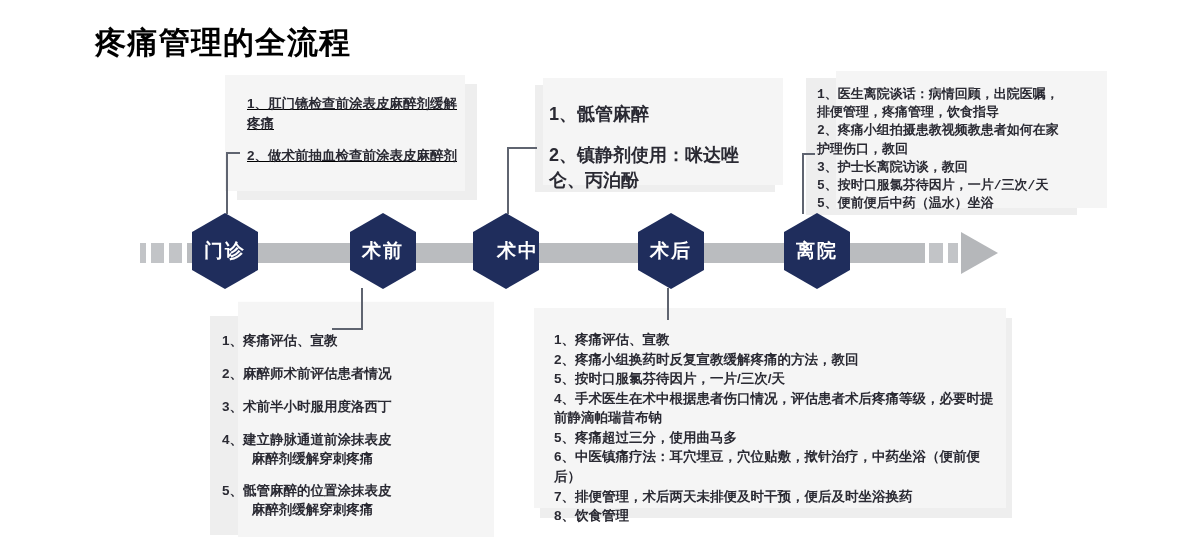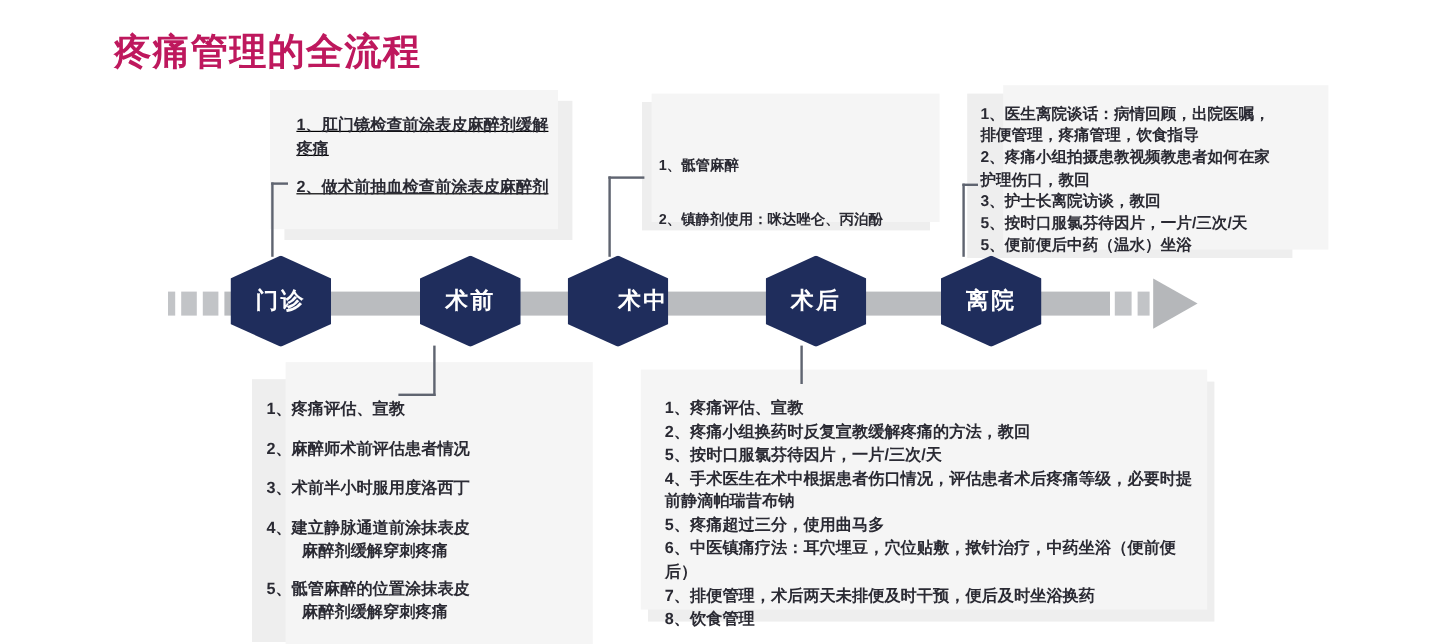--- a/index.html
+++ b/index.html
@@ -2,33 +2,33 @@
 <html><head>
 <meta charset="utf-8">
 <style>
   html,body{margin:0;padding:0;background:#ffffff;}
   .stage{
     position:relative;width:1200px;height:537px;background:#ffffff;overflow:hidden;
     font-family:"Liberation Sans","DejaVu Sans",sans-serif;
   }
   .title{
     position:absolute;left:95px;top:22px;font-size:31px;font-weight:800;
-    color:#be185d;letter-spacing:1px;
+    color:#000000;letter-spacing:1px;
   }
   
   .tl-bar{position:absolute;top:243px;height:20px;background:#babcbf;}
   .tl-dash{position:absolute;top:243px;height:20px;background:#c2c4c7;}
   .tl-arrow{
     position:absolute;left:961px;top:232px;width:0;height:0;
     border-top:21px solid transparent;border-bottom:21px solid transparent;
     border-left:37px solid #b5b7ba;
   }
   
   .hex{
-    position:absolute;width:84px;height:76px;background:#1F2D5C;
+    position:absolute;width:66px;height:76px;background:#1F2D5C;
     clip-path:polygon(50% 0,100% 25%,100% 75%,50% 100%,0 75%,0 25%);
     display:flex;align-items:center;justify-content:center;z-index:5;
   }
   .hex span{color:#ffffff;font-size:19px;font-weight:700;letter-spacing:2px;}
   
   .conn{position:absolute;background:#5F6470;z-index:6;}
   
   .box{position:absolute;background:#eeeeee;z-index:2;}
   .box::before{
     content:"";position:absolute;inset:0;background:#f5f5f5;z-index:-1;
@@ -39,21 +39,21 @@
   .box-shuqian::before{transform:translate(28px,0) scaleY(1.13);}
   .box-shuhou::before{transform:translate(-6px,-10px);}
   .box .inner{position:relative;z-index:1;}
   .item{
     color:#2A2A33;font-weight:700;white-space:pre-line;
   }
   
   .box-menzhen .inner{padding:10px 10px;text-decoration:underline;}
   .box-menzhen .item{font-size:13.5px;line-height:1.45;margin-bottom:13px;}
   .box-shuzhong .inner{padding:17px 14px;}
-  .box-shuzhong .item{font-size:12px;line-height:1.4;margin-bottom:16px;margin-top:28px;}
+  .box-shuzhong .item{font-size:18px;line-height:1.4;margin-bottom:16px;}
   .box-liyuan .inner{padding:8px 11px;}
   .box-liyuan .item{font-size:13px;line-height:1.4;margin-bottom:0;}
   .box-shuqian .inner{padding:16px 12px;}
   .box-shuqian .item{font-size:13.5px;line-height:1.4;margin-bottom:14px;
     padding-left:2.2em;text-indent:-2.2em;}
   .box-shuhou .inner{padding:12px 14px;}
   .box-shuhou .item{font-size:13.5px;line-height:1.45;margin-bottom:0;}
 </style>
 </head>
 <body>
@@ -106,21 +106,21 @@
     </div>
   </div>
 
   <div class="box box-shuzhong" style="left:535px;top:85px;width:240px;height:107px;">
     <div class="inner">
       <div class="item">1、骶管麻醉</div>
       <div class="item">2、镇静剂使用：咪达唑仑、丙泊酚</div>
     </div>
   </div>
 
-  <div class="box box-liyuan" style="left:806px;top:78px;width:271px;height:137px;">
+  <div class="box box-liyuan" style="left:806px;top:78px;width:271px;height:137px;font-family:Liberation Mono, monospace;">
     <div class="inner">
       <div class="item">1、医生离院谈话：病情回顾，出院医嘱，排便管理，疼痛管理，饮食指导</div>
       <div class="item">2、疼痛小组拍摄患教视频教患者如何在家护理伤口，教回</div>
       <div class="item">3、护士长离院访谈，教回</div>
       <div class="item">5、按时口服氯芬待因片，一片/三次/天</div>
       <div class="item">5、便前便后中药（温水）坐浴</div>
     </div>
   </div>
 
   <div class="box box-shuqian" style="left:210px;top:316px;width:256px;height:219px;">

